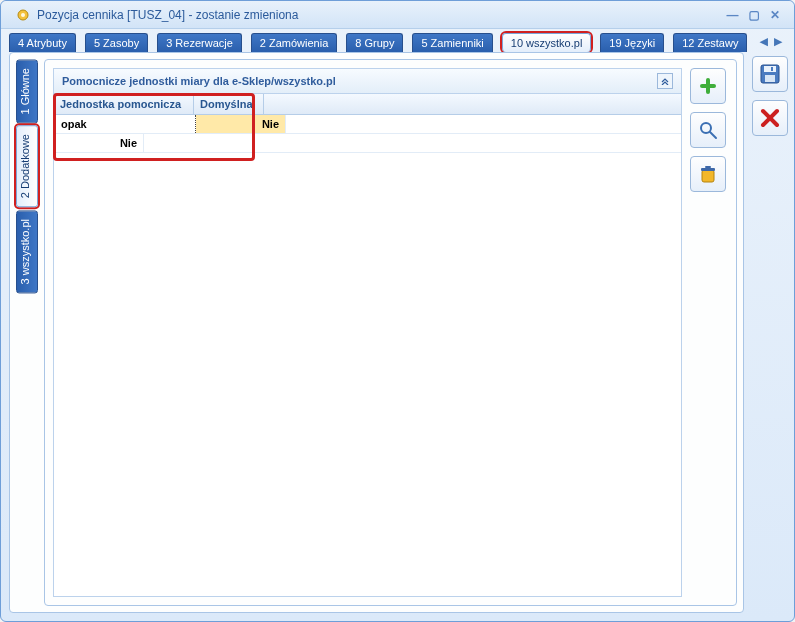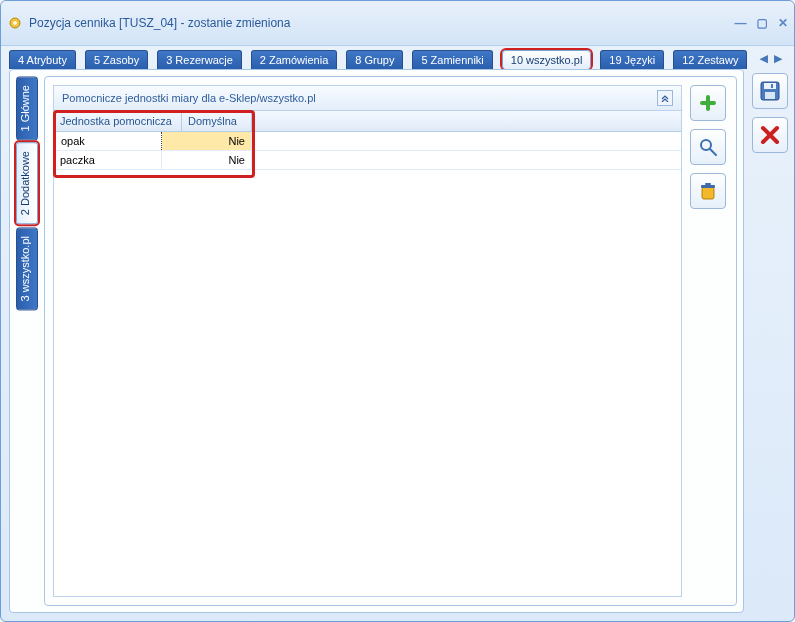--- a/index.html
+++ b/index.html
@@ -14,26 +14,26 @@
   .window {
     width: 795px;
     height: 622px;
     background: linear-gradient(to bottom, #eaf2fb 0%, #dbe9f9 100%);
     border: 1px solid #6e9ed8;
     border-radius: 6px;
     display: flex;
     flex-direction: column;
   }
   .titlebar {
-    height: 45px;
+    height: 28px;
     background: linear-gradient(to bottom, #e8f1fb, #d2e4f7);
     border-bottom: 1px solid #b5cfeb;
     display: flex;
     align-items: center;
-    padding: 0 6px;
+    padding: 0 14px;
     color: #2b5a9b;
     font-size: 12px;
     border-radius: 6px 6px 0 0;
   }
   .titlebar .tb-icon {
     width: 16px; height: 16px;
     margin-right: 6px;
     display:flex;align-items:center;justify-content:center;
   }
   .titlebar .title { flex: 1; }
@@ -113,20 +113,21 @@
     border-color:#7ba5d8;
   }
   .vtab.highlight {
     box-shadow: 0 0 0 2px #d02020;
   }
 
   .center-panel {
     flex:1;
     display:flex;
     flex-direction:column;
+    font-weight:bold;
   }
   .inner-frame {
     border:1px solid #a9c5e6;
     border-radius:4px;
     flex:1;
     background:#fdfefe;
     padding:8px 8px 8px 8px;
     display:flex;
     gap:6px;
   }
@@ -158,30 +159,30 @@
     display:flex;
     background: linear-gradient(to bottom,#f4f9ff,#dfeaf7);
     border-bottom:1px solid #b5cde8;
   }
   .grid-col {
     padding:4px 6px;
     border-right:1px solid #b5cde8;
     color:#285690;
     font-size:11px;
   }
-  .col1 { width:128px; }
+  .col1 { width:140px; }
   .col2 { width:70px; text-align:left;}
   .grid-rows { }
   .grid-row {
     display:flex;
     border-bottom:1px solid #e2ecf7;
     font-size:11px;
   }
   .cell { padding:3px 6px; border-right:1px solid #e2ecf7; }
-  .cell.c1 { width:108px; }
+  .cell.c1 { width:142px; }
   .cell.c2 { width:90px; text-align:right; }
   .row-selected .cell.c2 { background:#ffe9a8; }
   .row-selected .cell.c1 { border-left:1px dotted #444; border-right:1px dotted #444;}
   .columns-highlight {
     outline:2px solid #d02020;
     outline-offset:-1px;
   }
 
   .side-buttons {
     width:40px;
@@ -277,21 +278,20 @@
                   <div class="grid-col col1">Jednostka pomocnicza</div>
                   <div class="grid-col col2">Domyślna</div>
                   <div class="grid-col" style="flex:1;border-right:none;"></div>
                 </div>
                 <div class="grid-rows">
                   <div class="grid-row row-selected">
                     <div class="cell c1">opak</div>
                     <div class="cell c2">Nie</div>
                   </div>
                   <div class="grid-row">
-                    <div class="cell c1">paczka</div>
                     <div class="cell c2">Nie</div>
                   </div>
                 </div>
               </div>
             </div>
 
             <div class="side-buttons">
               <div class="icon-btn">
                 <svg width="22" height="22" viewBox="0 0 22 22">
                     <rect x="9" y="3" width="4" height="16" rx="2" fill="#3fae3a"></rect>

